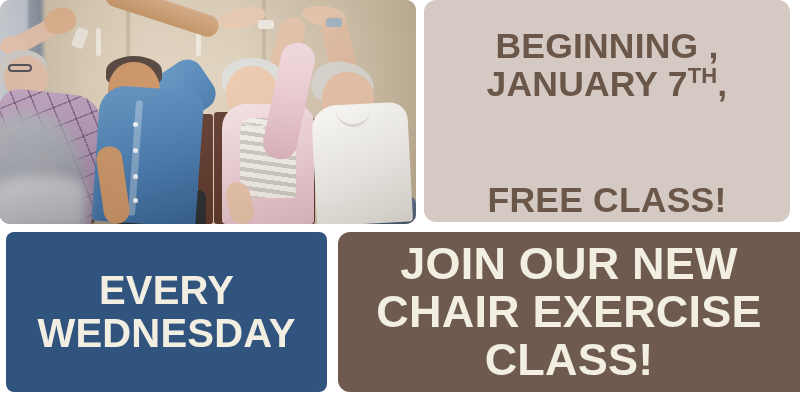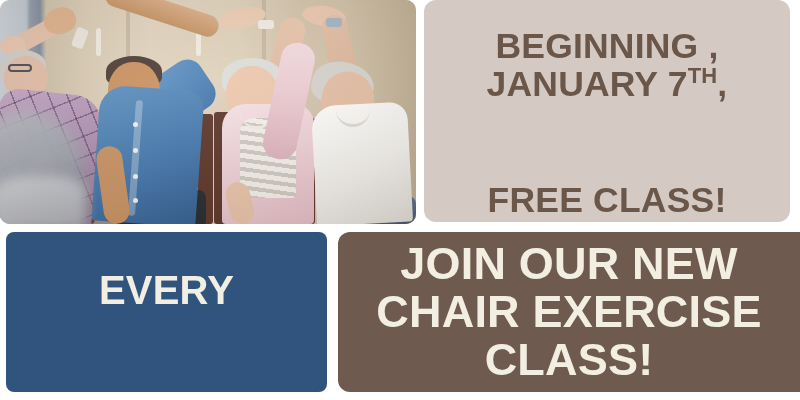--- a/index.html
+++ b/index.html
@@ -344,21 +344,21 @@
       <span>JANUARY 7</span><span class="sup">TH</span><span>,</span><br>
       <br>
       <br>
       <span>FREE CLASS!</span>
     </div>
   </div>
 
   <div class="panel panel-weekday">
     <div class="panel-text">
       <span>EVERY</span><br>
-      <br>
+      <span>WEDNESDAY</span><br>
     </div>
   </div>
 
   <div class="panel panel-join">
     <div class="panel-text">
       <span>JOIN OUR NEW</span><br>
       <span>CHAIR EXERCISE</span><br>
       <span>CLASS!</span>
     </div>
   </div>

